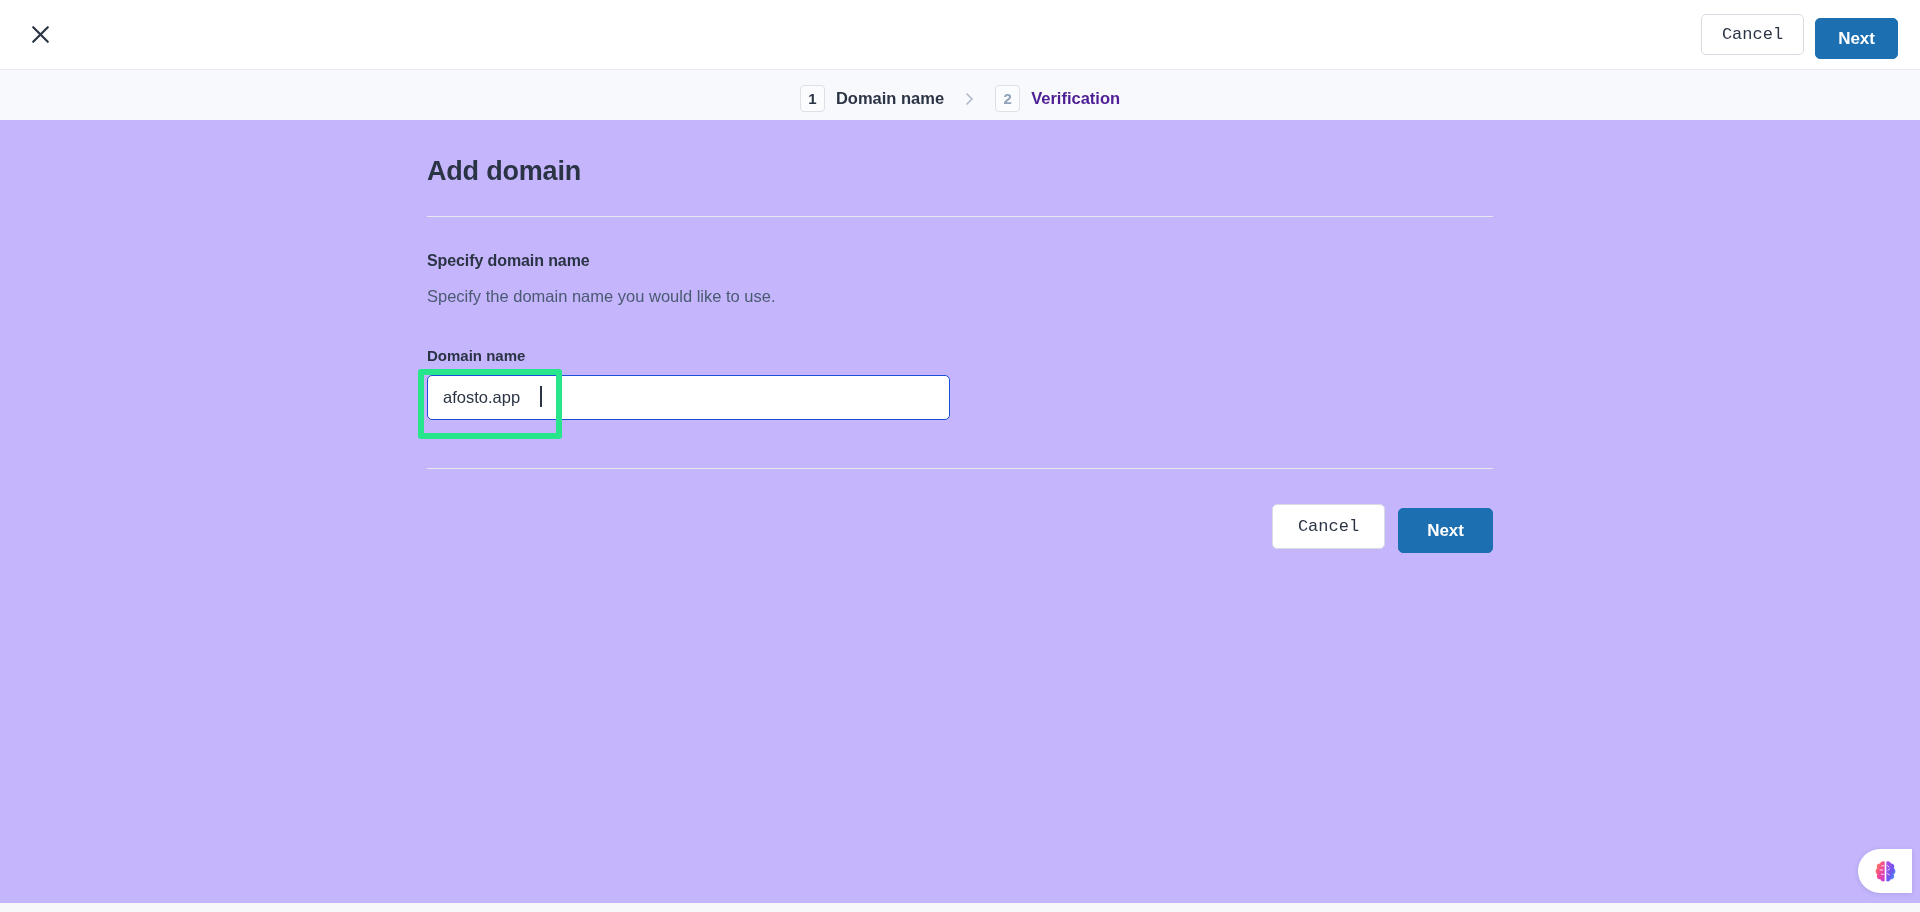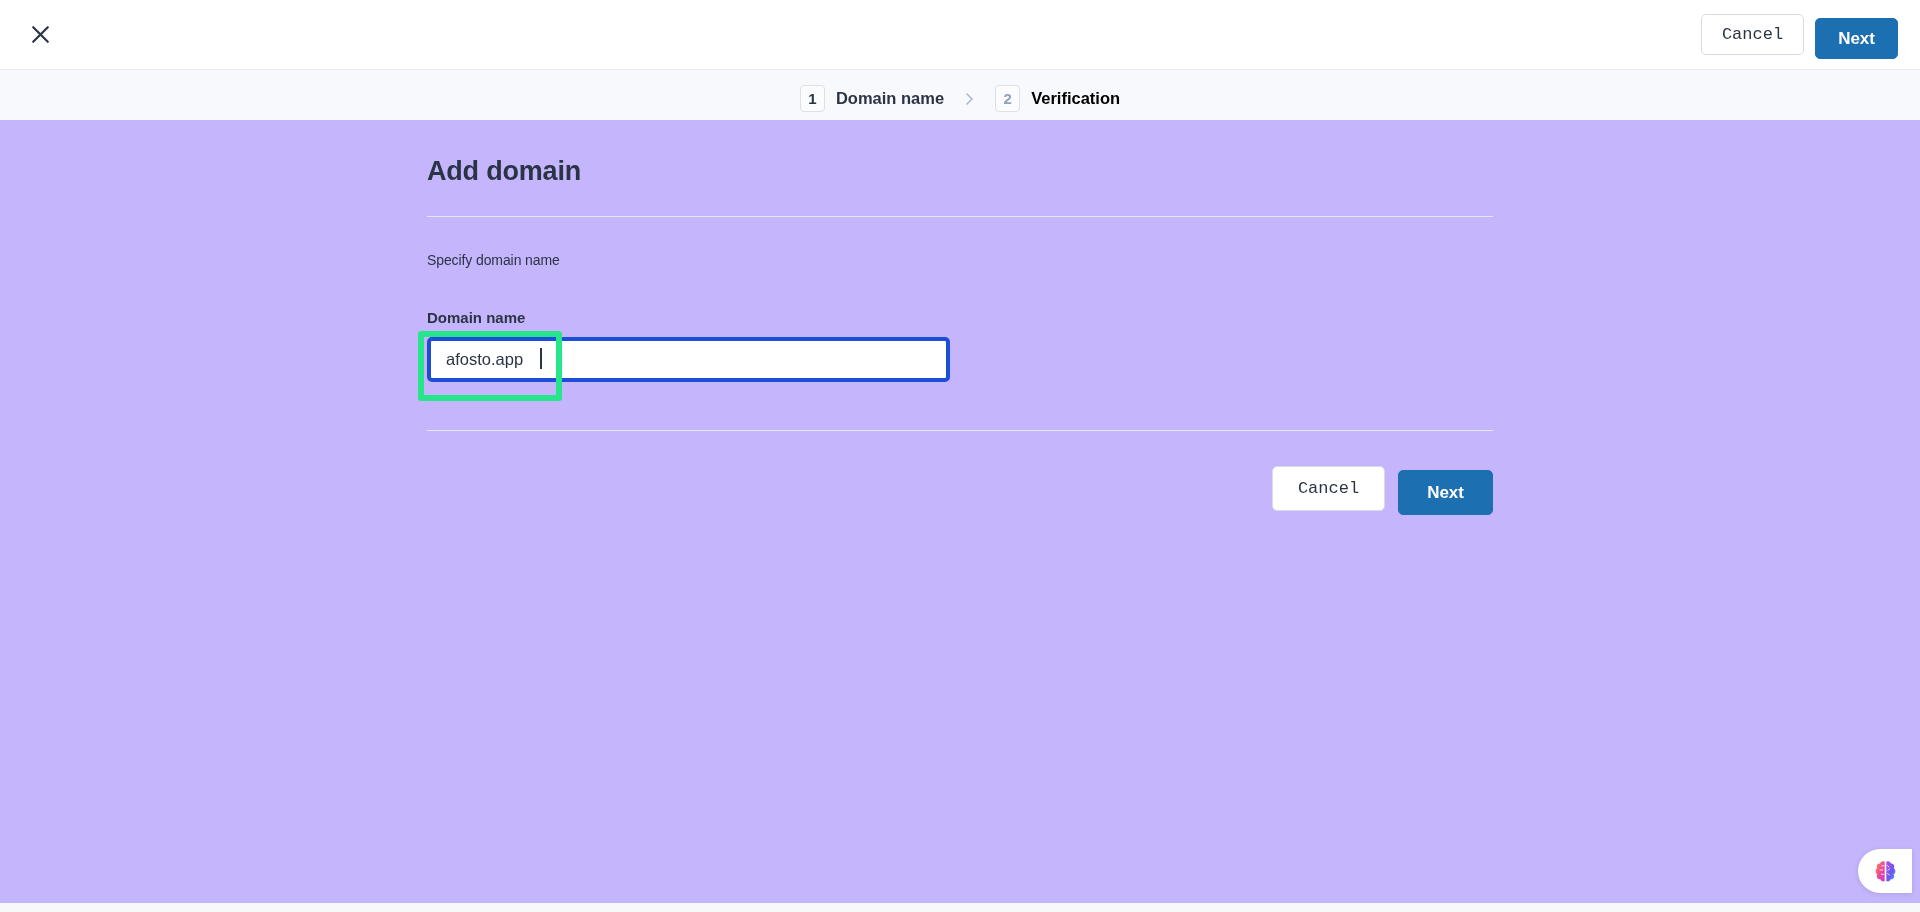--- a/index.html
+++ b/index.html
@@ -121,21 +121,21 @@
     font-weight: bold;
   }
   .step-active .step-badge { color: #2B3445; }
   .step-inactive .step-badge { color: #8FA2BC; }
 
   .step-label {
     font-size: 16.5px;
     font-weight: bold;
   }
   .step-active .step-label { color: #2B3445; }
-  .step-inactive .step-label { color: #000000; }
+  .step-inactive .step-label { color: #4c1d95; }
 
   .step-sep {
     margin: 0 20px;
     color: #AFBCCE;
     font-size: 15px;
     display: flex;
     align-items: center;
   }
 
   
@@ -167,22 +167,22 @@
     height: 1px;
     background: #E4E8EC;
     width: 100%;
   }
 
   .section {
     padding-top: 35px;
   }
 
   .section-title {
-    font-size: 14px;
-    font-weight: normal;
+    font-size: 16px;
+    font-weight: bold;
     color: #2B3445;
     letter-spacing: -0.1px;
   }
 
   .section-desc {
     font-size: 16.5px;
     color: #4A5A70;
     margin-top: 17px;
   }
 
@@ -195,21 +195,21 @@
     font-size: 15px;
     font-weight: bold;
     color: #2B3445;
     margin-bottom: 11px;
     display: block;
   }
 
   .text-input {
     width: 523px;
     height: 45px;
-    border: 4px solid #1d4ed8;
+    border: 1px solid #1d4ed8;
     border-radius: 5px;
     background: #FFFFFF;
     font-family: "Liberation Sans", sans-serif;
     font-size: 16.5px;
     color: #2B3445;
     padding: 0 15px;
     outline: none;
   }
   .text-input::placeholder { color: #9AA7B8; }
 
@@ -318,20 +318,21 @@
   <div class="card">
 
     <div class="card-title">Add domain</div>
 
     <div class="hr"></div>
 
     <div class="section">
 
       <div class="section-title">Specify domain name</div>
 
+      <div class="section-desc">Specify the domain name you would like to use.</div>
 
       <div class="field">
 
         <label class="field-label">Domain name</label>
 
         <input class="text-input" type="text" value="afosto.app" style="">
 
         <span class="caret"></span>
 
         <span class="highlight-box"></span>

